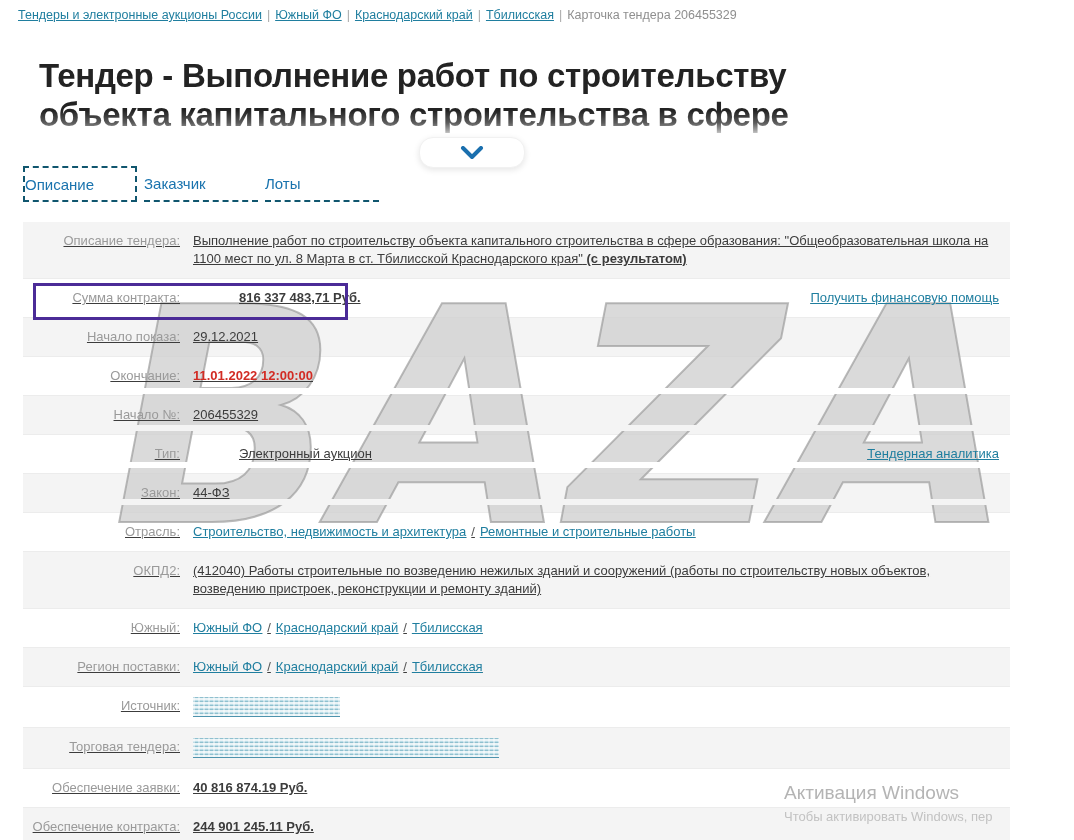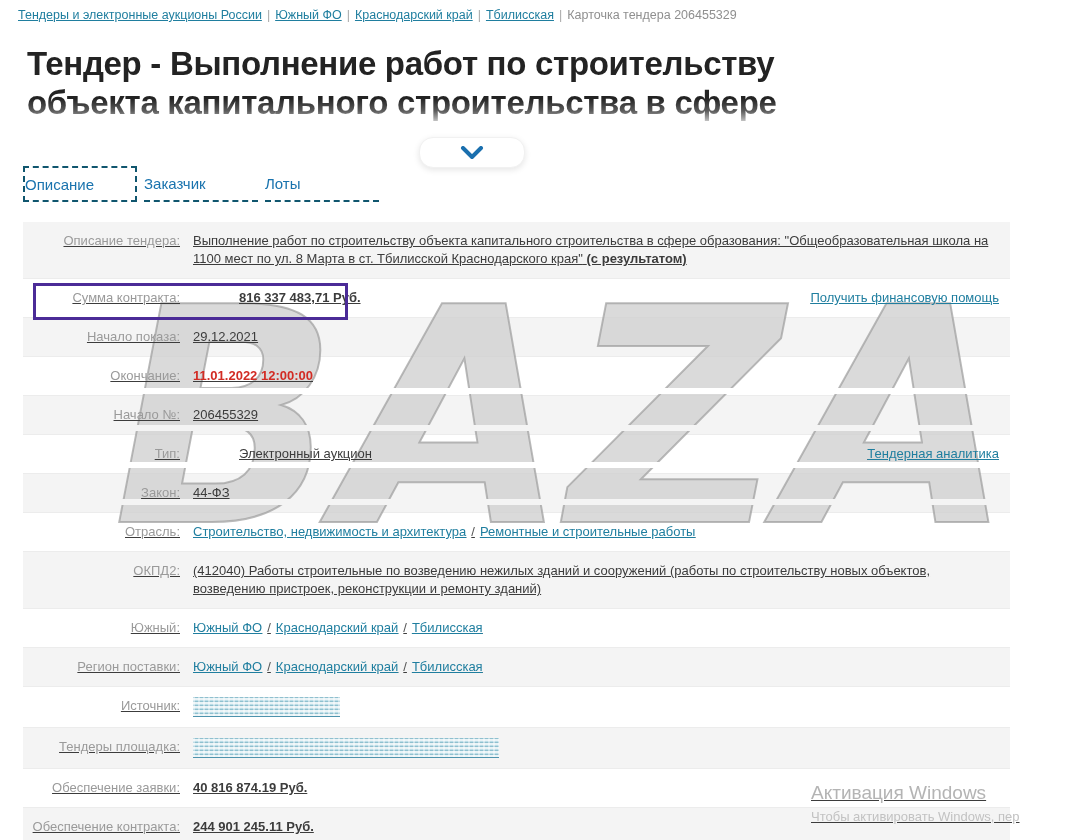--- a/index.html
+++ b/index.html
@@ -50,32 +50,32 @@
       repeating-linear-gradient(180deg,#8fc0cf 0 1px,#e9f3f6 1px 3px,#bcdde7 3px 4px);
     border-bottom:1px solid #4e93ad;}
   .redacted-short{width:147px;}
   .redacted-long{width:306px;}
   
   .watermark{position:absolute;left:88px;top:74px;z-index:1;pointer-events:none;}
   
   .highlight-box{position:absolute;left:33px;top:283px;width:309px;height:31px;
     border:3px solid #4b2b97;z-index:30;pointer-events:none;}
   
-  .win-activation{position:absolute;left:811px;top:782px;z-index:40;pointer-events:none;white-space:nowrap;text-decoration:underline;}
+  .win-activation{position:absolute;left:784px;top:782px;z-index:40;pointer-events:none;white-space:nowrap;}
   .win-activation .wa1{font-size:19px;color:#b4b4b4;}
   .win-activation .wa2{font-size:13px;color:#c2c2c2;margin-top:5px;}
 </style>
 </head>
 <body>
 
 <div class="breadcrumb">
   <a>Тендеры и электронные аукционы России</a><span class="bc-sep">|</span><a>Южный ФО</a><span class="bc-sep">|</span><a>Краснодарский край</a><span class="bc-sep">|</span><a>Тбилисская</a><span class="bc-sep">|</span><span class="bc-current">Карточка тендера 206455329</span>
 </div>
 
-<h1 class="page-title" style="margin:4px;">
+<h1 class="page-title" style="margin:16px;">
   <span class="t1">Тендер - Выполнение работ по строительству</span><br>
   <span class="t2">объекта капитального строительства в сфере</span>
 </h1>
 
 <button class="expand-btn">
   <svg width="24" height="14" viewBox="0 0 24 14">
     <polyline points="3,2 12,11 21,2" fill="none" stroke="#1a6fae" stroke-width="4" stroke-linecap="round" stroke-linejoin="round"></polyline>
   </svg>
 </button>
 
@@ -156,21 +156,21 @@
       <a class="lnk">Южный ФО</a><span class="sep">/</span><a class="lnk">Краснодарский край</a><span class="sep">/</span><a class="lnk">Тбилисская</a>
     </div>
   </div>
 
   <div class="row">
     <div class="label">Источник:</div>
     <div class="value"><span class="redacted redacted-short"></span></div>
   </div>
 
   <div class="row">
-    <div class="label">Тендеры площадка:</div>
+    <div class="label">Торговая тендера:</div>
     <div class="value"><span class="redacted redacted-long"></span></div>
   </div>
 
   <div class="row">
     <div class="label">Обеспечение заявки:</div>
     <div class="value"><span class="bold-val">40 816 874.19 Руб.</span></div>
   </div>
 
   <div class="row">
     <div class="label">Обеспечение контракта:</div>

